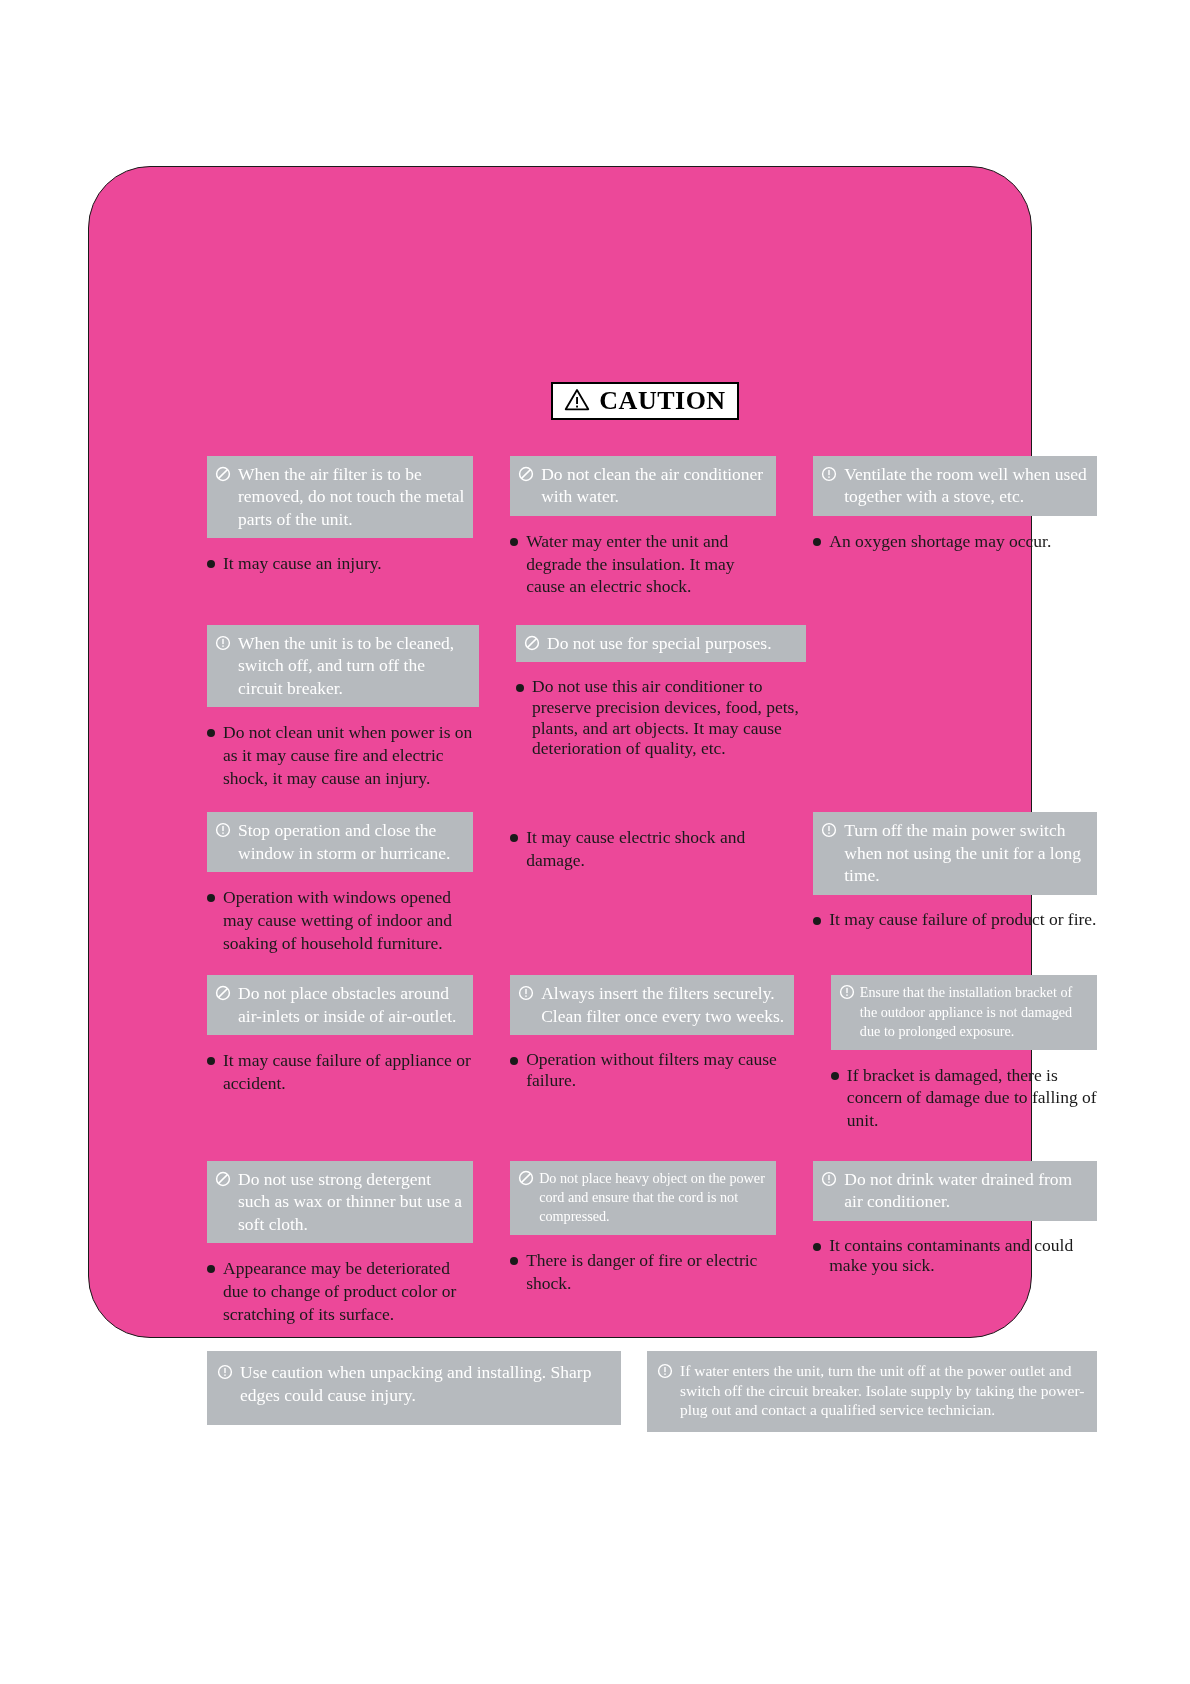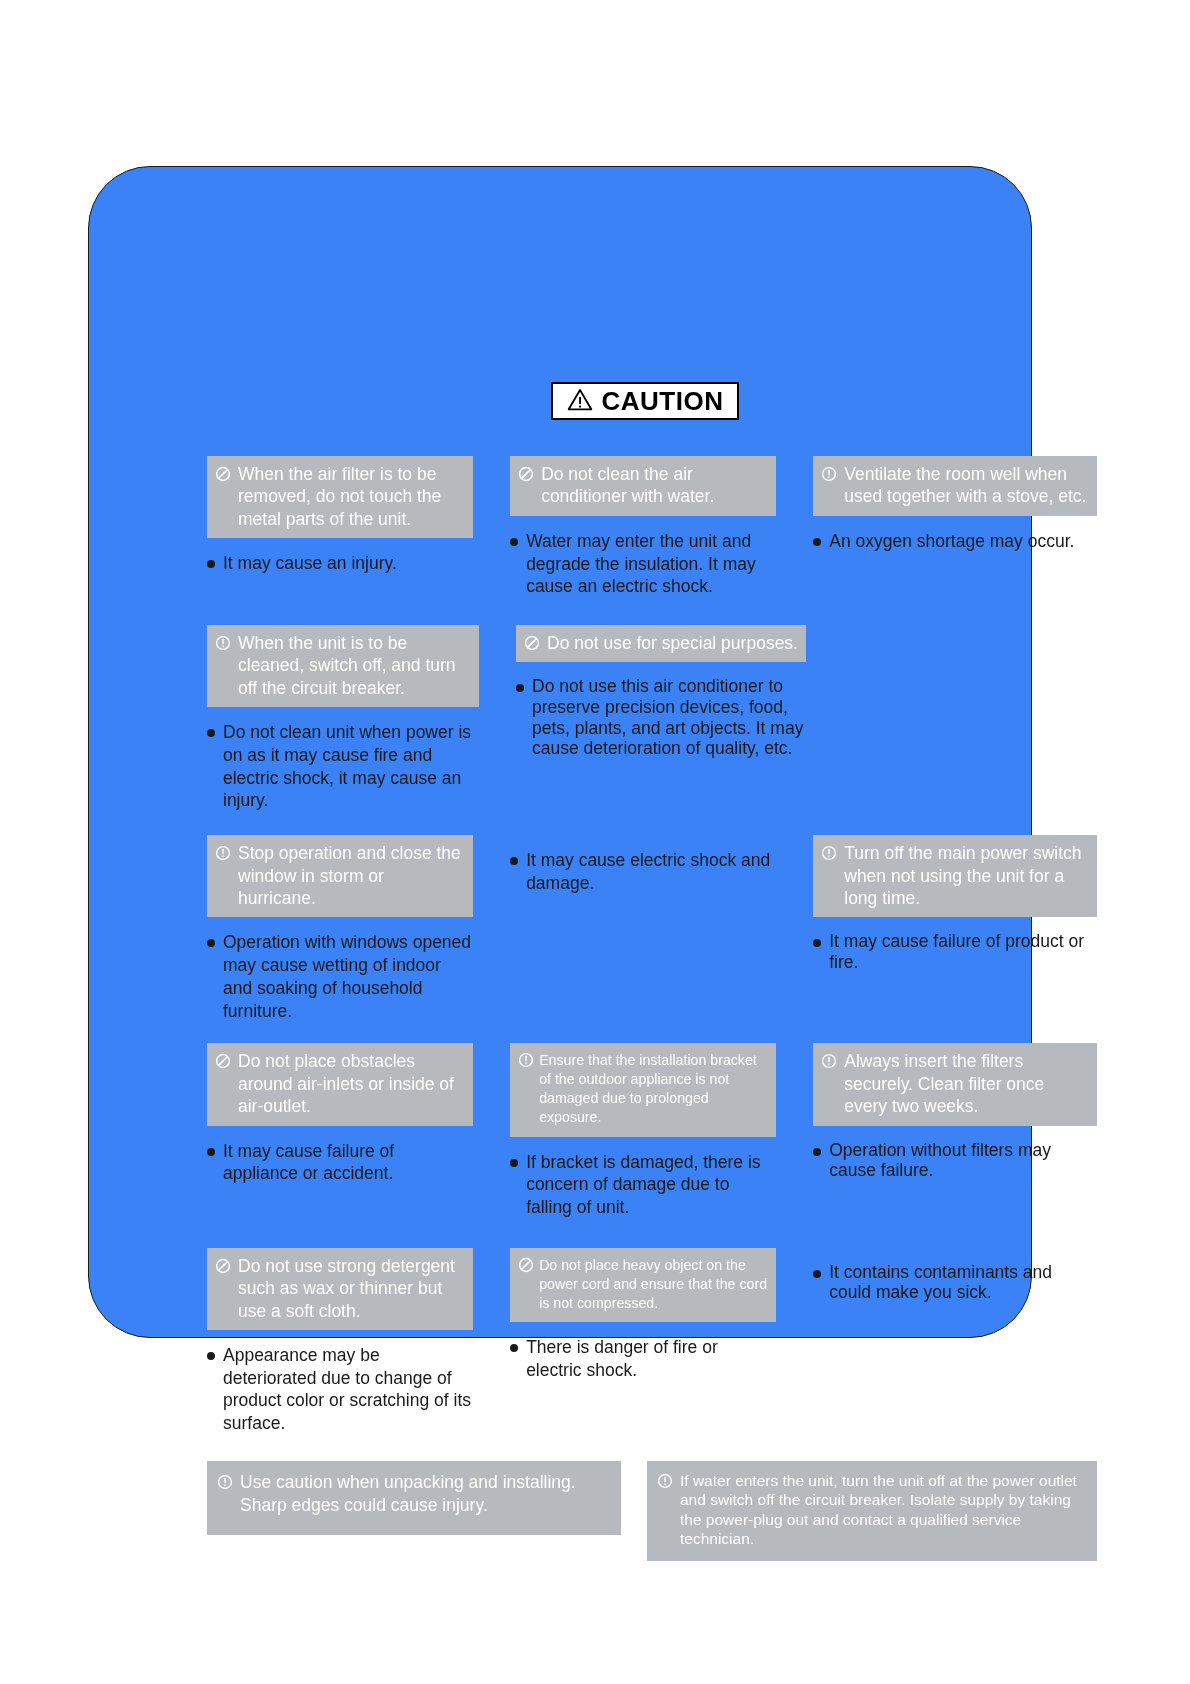--- a/index.html
+++ b/index.html
@@ -25,21 +25,22 @@
   
   .frame {
     position: absolute;
     left: 88px;
     top: 166px;
     width: 944px;
     height: 1172px;
     border: 1.6px solid #1a1a1a;
     border-radius: 62px;
     box-sizing: border-box;
-    background: #3b82f6;
+    background: #ec4899;
+    font-family: Liberation Serif, serif;
   }
 
   
   .caution-header {
     position: absolute;
     left: 462px;
     top: 215px;
     width: 188px;
     height: 38px;
     border: 2px solid #000000;
@@ -333,91 +334,101 @@
                 </svg>
             </span>
             <span class="btext">Do not place obstacles around air-inlets or inside of air-outlet.</span>
           </div>
           <div class="body">
             <span class="dot"></span>
             <span class="btext">It may cause failure of appliance or accident.</span>
           </div>
         </div>
 
+        <div class="col wide3">
+          <div class="banner">
+            <span class="bicon">
+              <svg class="ico-alert" viewBox="0 0 16 16">
+                  <circle cx="8" cy="8" r="6.4" fill="none" stroke="#fff" stroke-width="1.4"></circle>
+                  <rect x="7.3" y="3.9" width="1.4" height="5.2" fill="#fff"></rect>
+                  <rect x="7.3" y="10.4" width="1.4" height="1.5" fill="#fff"></rect>
+                </svg>
+            </span>
+            <span class="btext">Always insert the filters securely. Clean filter once every two weeks.</span>
+          </div>
+          <div class="body narrow">
+            <span class="dot"></span>
+            <span class="btext">Operation without filters may cause failure.</span>
+          </div>
+        </div>
+
         <div class="col">
           <div class="banner tight">
             <span class="bicon">
               <svg class="ico-alert" width="14" height="14" viewBox="0 0 16 16">
                   <circle cx="8" cy="8" r="6.4" fill="none" stroke="#fff" stroke-width="1.4"></circle>
                   <rect x="7.3" y="3.9" width="1.4" height="5.2" fill="#fff"></rect>
                   <rect x="7.3" y="10.4" width="1.4" height="1.5" fill="#fff"></rect>
                 </svg>
             </span>
             <span class="btext">Ensure that the installation bracket of the outdoor appliance is not damaged due to prolonged exposure.</span>
           </div>
           <div class="body">
             <span class="dot"></span>
             <span class="btext">If bracket is damaged, there is concern of damage due to falling of unit.</span>
           </div>
         </div>
+      </div>
+
+      <div class="rowgap-4"></div>
+
+      <div class="row">
+        <div class="col">
+          <div class="banner">
+            <span class="bicon">
+              <svg class="ico-prohibit" viewBox="0 0 16 16">
+                  <circle cx="8" cy="8" r="6.4" fill="none" stroke="#fff" stroke-width="1.5"></circle>
+                  <line x1="3.6" y1="12.4" x2="12.4" y2="3.6" stroke="#fff" stroke-width="1.5"></line>
+                </svg>
+            </span>
+            <span class="btext">Do not use strong detergent such as wax or thinner but use a soft cloth.</span>
+          </div>
+          <div class="body">
+            <span class="dot"></span>
+            <span class="btext">Appearance may be deteriorated due to change of product color or scratching of its surface.</span>
+          </div>
+        </div>
+
+        <div class="col">
+          <div class="banner tight">
+            <span class="bicon">
+              <svg class="ico-prohibit" width="14" height="14" viewBox="0 0 16 16">
+                  <circle cx="8" cy="8" r="6.4" fill="none" stroke="#fff" stroke-width="1.5"></circle>
+                  <line x1="3.6" y1="12.4" x2="12.4" y2="3.6" stroke="#fff" stroke-width="1.5"></line>
+                </svg>
+            </span>
+            <span class="btext">Do not place heavy object on the power cord and ensure that the cord is not compressed.</span>
+          </div>
+          <div class="body">
+            <span class="dot"></span>
+            <span class="btext">There is danger of fire or electric shock.</span>
+          </div>
+        </div>
 
         <div class="col wide3">
           <div class="banner">
             <span class="bicon">
               <svg class="ico-alert" viewBox="0 0 16 16">
                   <circle cx="8" cy="8" r="6.4" fill="none" stroke="#fff" stroke-width="1.4"></circle>
                   <rect x="7.3" y="3.9" width="1.4" height="5.2" fill="#fff"></rect>
                   <rect x="7.3" y="10.4" width="1.4" height="1.5" fill="#fff"></rect>
                 </svg>
             </span>
-            <span class="btext">Always insert the filters securely. Clean filter once every two weeks.</span>
-          </div>
-          <div class="body narrow">
-            <span class="dot"></span>
-            <span class="btext">Operation without filters may cause failure.</span>
-          </div>
-        </div>
-      </div>
-
-      <div class="rowgap-4"></div>
-
-      <div class="row">
-        <div class="col">
-          <div class="banner">
-            <span class="bicon">
-              <svg class="ico-prohibit" viewBox="0 0 16 16">
-                  <circle cx="8" cy="8" r="6.4" fill="none" stroke="#fff" stroke-width="1.5"></circle>
-                  <line x1="3.6" y1="12.4" x2="12.4" y2="3.6" stroke="#fff" stroke-width="1.5"></line>
-                </svg>
-            </span>
-            <span class="btext">Do not use strong detergent such as wax or thinner but use a soft cloth.</span>
-          </div>
-          <div class="body">
-            <span class="dot"></span>
-            <span class="btext">Appearance may be deteriorated due to change of product color or scratching of its surface.</span>
-          </div>
-        </div>
-
-        <div class="col">
-          <div class="banner tight">
-            <span class="bicon">
-              <svg class="ico-prohibit" width="14" height="14" viewBox="0 0 16 16">
-                  <circle cx="8" cy="8" r="6.4" fill="none" stroke="#fff" stroke-width="1.5"></circle>
-                  <line x1="3.6" y1="12.4" x2="12.4" y2="3.6" stroke="#fff" stroke-width="1.5"></line>
-                </svg>
-            </span>
-            <span class="btext">Do not place heavy object on the power cord and ensure that the cord is not compressed.</span>
-          </div>
-          <div class="body">
-            <span class="dot"></span>
-            <span class="btext">There is danger of fire or electric shock.</span>
-          </div>
-        </div>
-
-        <div class="col wide3">
+            <span class="btext">Do not drink water drained from air conditioner.</span>
+          </div>
           <div class="body narrow">
             <span class="dot"></span>
             <span class="btext">It contains contaminants and could make you sick.</span>
           </div>
         </div>
       </div>
 
       <div class="rowgap-5"></div>
 
       <div class="bottom-row">

